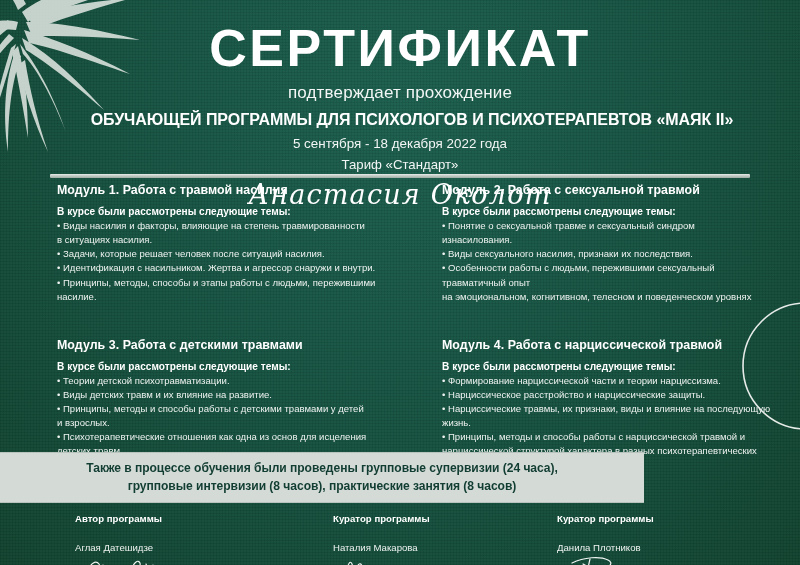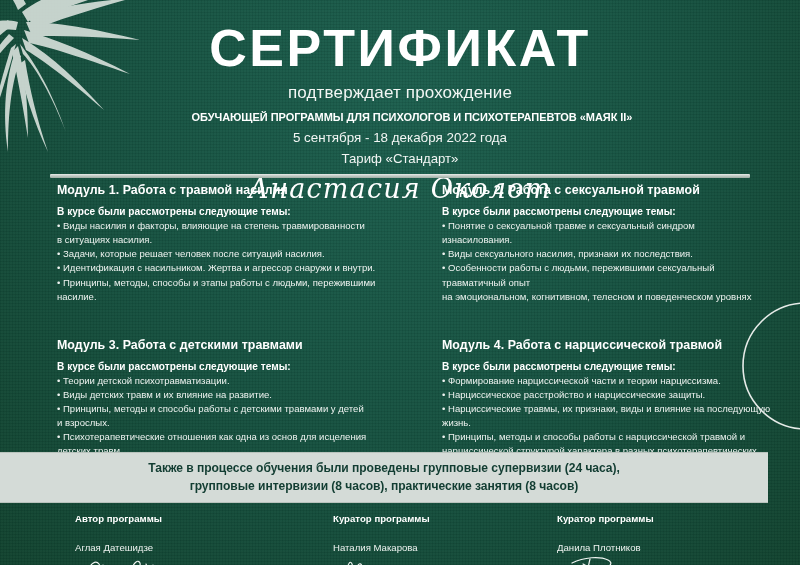--- a/index.html
+++ b/index.html
@@ -64,21 +64,21 @@
     margin: 0;
     padding-top: 7px;
     font-size: 17px;
     font-weight: normal;
     letter-spacing: 0.15px;
     color: #f2f6f4;
   }
   .program-name {
     margin: 0;
     padding-top: 8px;
-    font-size: 11px;
+    font-size: 16px;
     font-weight: bold;
     letter-spacing: -0.05px;
     color: #ffffff;
     padding-left: 24px;
   }
   .dates {
     margin: 0;
     padding-top: 7px;
     font-size: 13.4px;
     color: #f2f6f4;
@@ -150,21 +150,21 @@
     line-height: 1.48;
     color: #eef3f0;
     font-weight: normal;
   }
 
   
   .banner {
     position: absolute;
     left: 0;
     top: 452px;
-    width: 768px;
+    width: 644px;
     height: 49px;
     background: #d4dbd7;
     border-top: 1px solid #b9c3bd;
     border-bottom: 1px solid #b9c3bd;
     display: flex;
     flex-direction: column;
     align-items: center;
     justify-content: center;
   }
   .banner-line {

